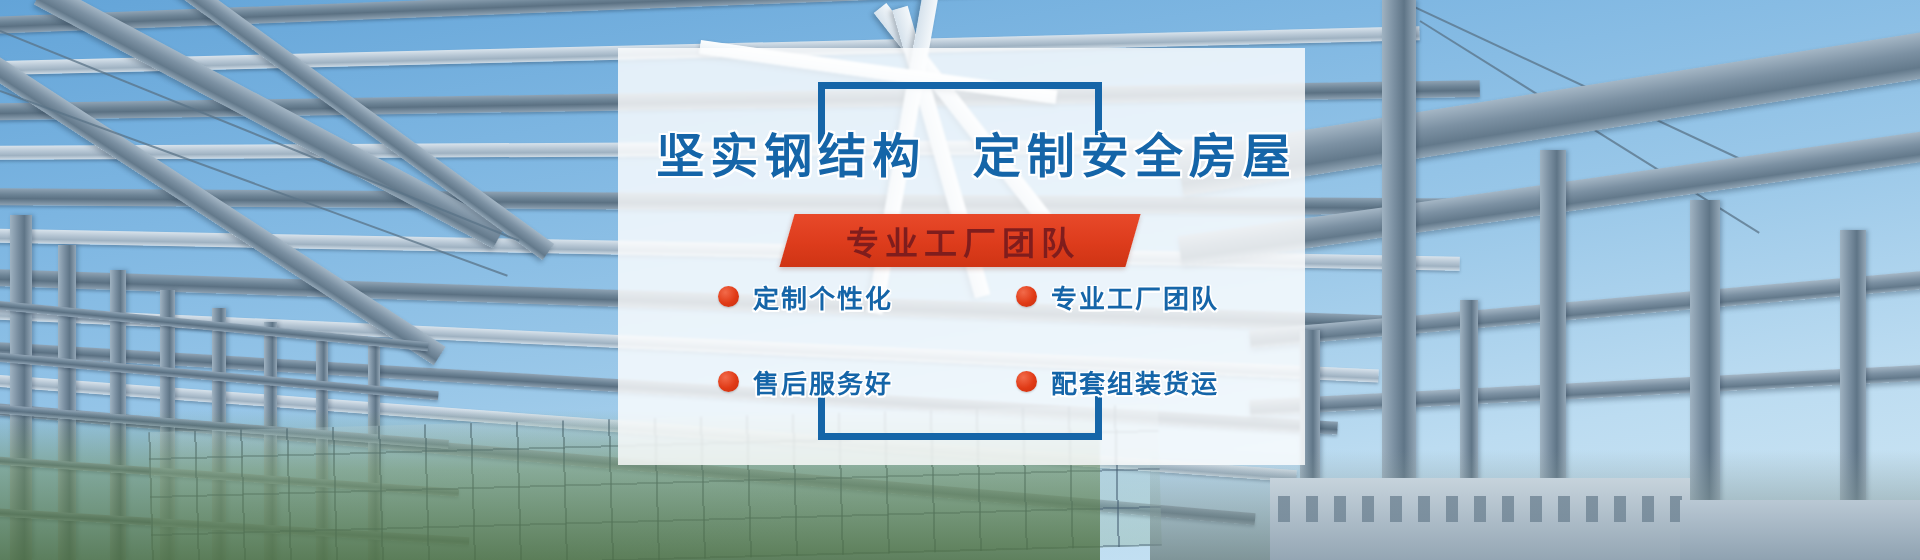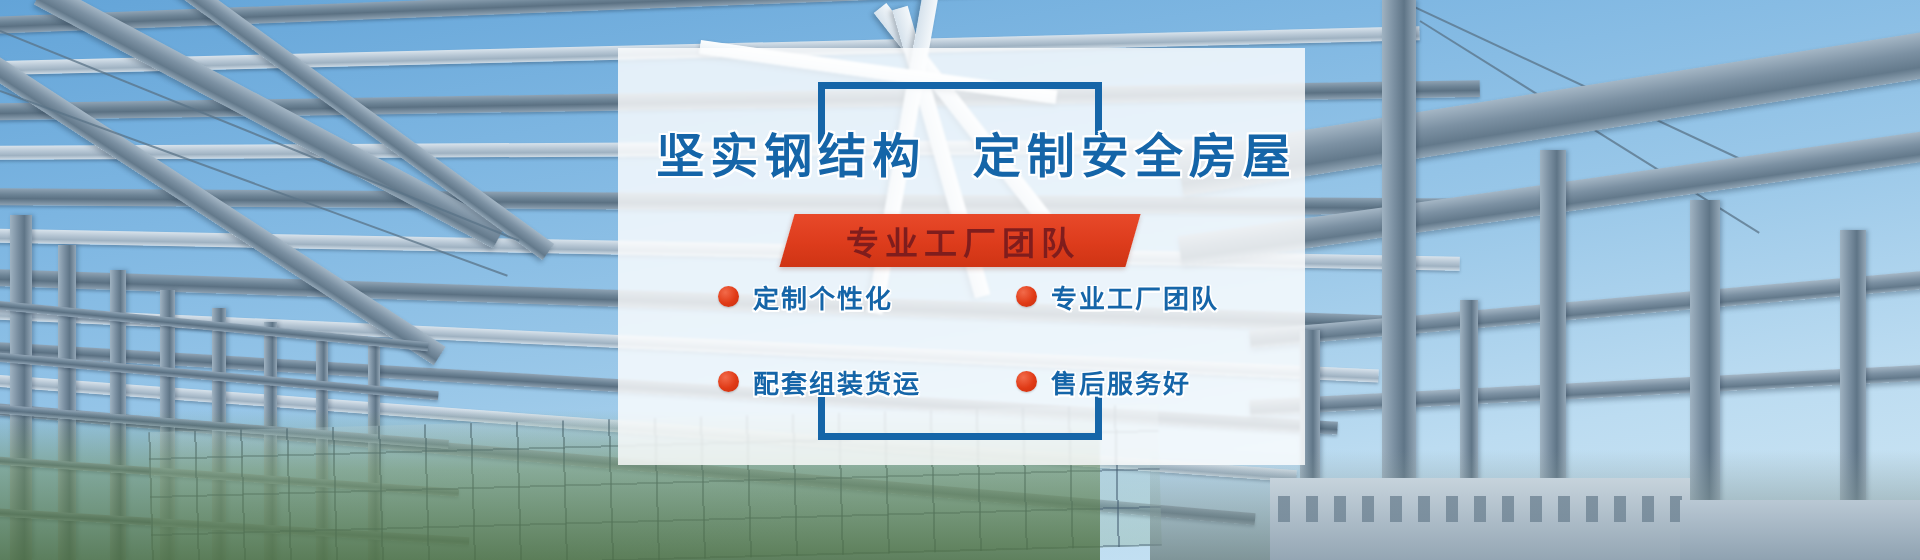--- a/index.html
+++ b/index.html
@@ -255,21 +255,21 @@
     <div class="feature">
       <span class="dot"></span>
       <span class="feature-label">定制个性化</span>
     </div>
     <div class="feature">
       <span class="dot"></span>
       <span class="feature-label">专业工厂团队</span>
     </div>
     <div class="feature">
       <span class="dot"></span>
+      <span class="feature-label">售后服务好</span>
+    </div>
+    <div class="feature">
+      <span class="dot"></span>
       <span class="feature-label">配套组装货运</span>
     </div>
-    <div class="feature">
-      <span class="dot"></span>
-      <span class="feature-label">售后服务好</span>
-    </div>
   </div>
 
 </div>
 
 </body></html>

